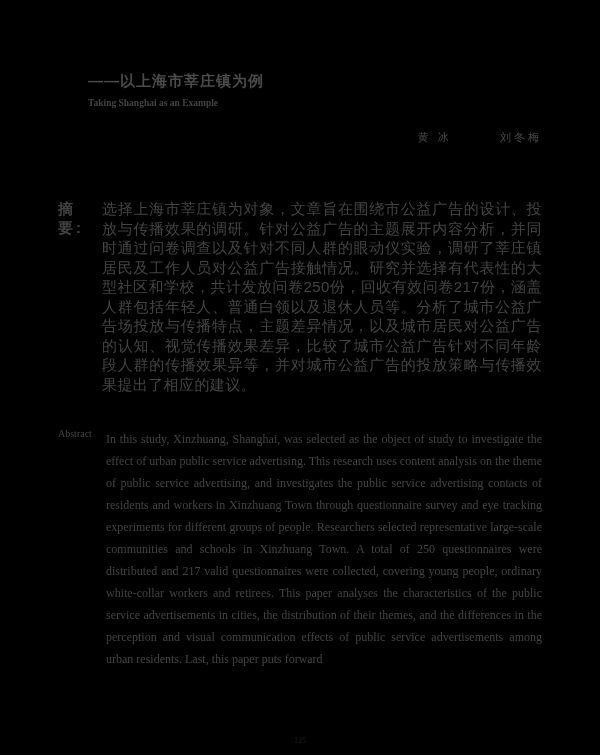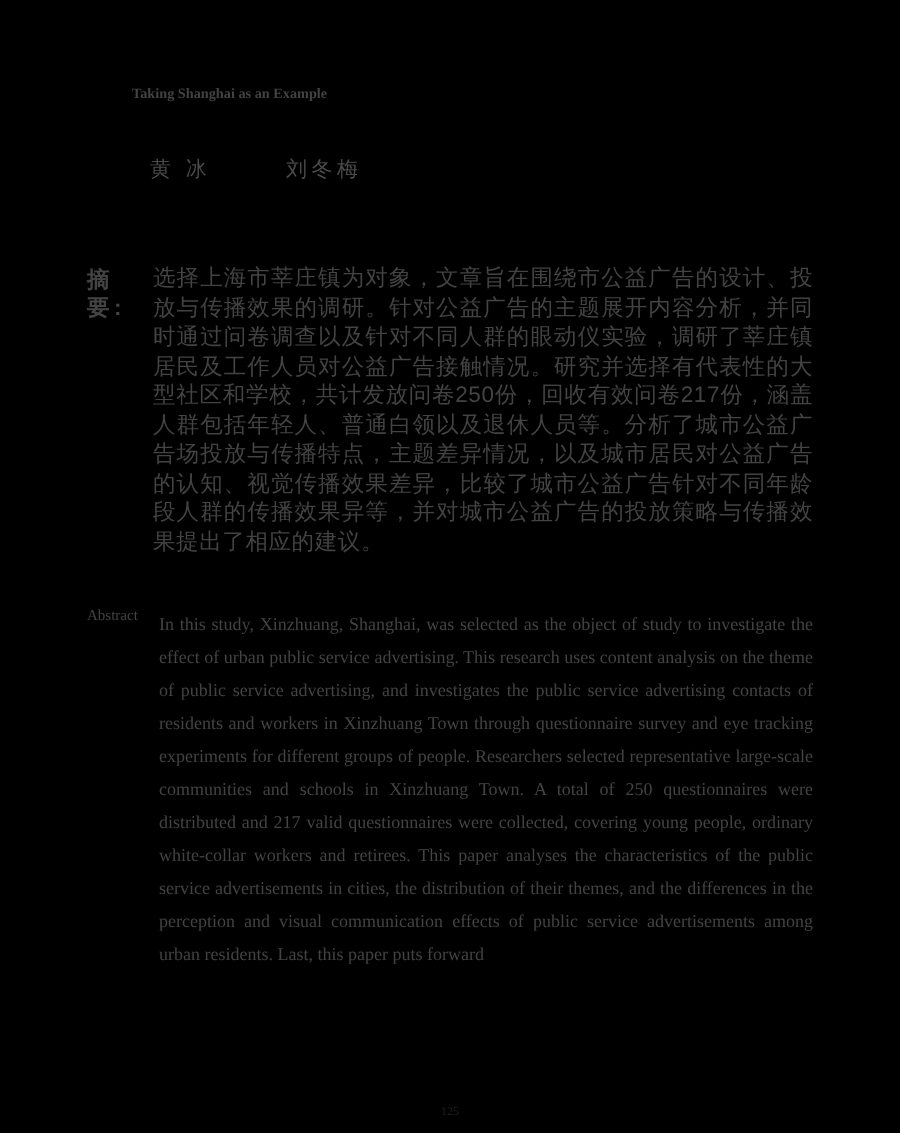--- a/index.html
+++ b/index.html
@@ -52,25 +52,26 @@
   }
   .subtitle-en {
     font-family: "Liberation Serif", serif;
     font-weight: bold;
     font-size: 9.5px;
     line-height: 14px;
     color: #424242;
     margin: 4px 0 16px 30px;
   }
   .authors {
-    margin: 34px 0 0 42px;
+    margin: 20px 0 0 42px;
     font-family: "Liberation Sans", sans-serif;
-    font-size: 14px;
+    font-size: 11px;
     color: #4a4a4a;
     letter-spacing: 3px;
+    text-align: right;
   }
   .authors .gap {
     display: inline-block;
     width: 36px;
   }
   .abstract-cn {
     margin: 54px 0 0 0;
     display: flex;
     align-items: flex-start;
   }
@@ -146,20 +147,21 @@
     color: #1f1f1f;
   }
 </style>
 </head>
 <body>
 
 <div class="page">
 
 
 
+  <div class="subtitle-cn">——以上海市莘庄镇为例</div>
 
   <div class="subtitle-en">Taking Shanghai as an Example</div>
 
   <div class="authors">
     <span>黄  冰</span>
     <span class="gap"></span>
     <span>刘冬梅</span>
   </div>
 
   <div class="abstract-cn">

